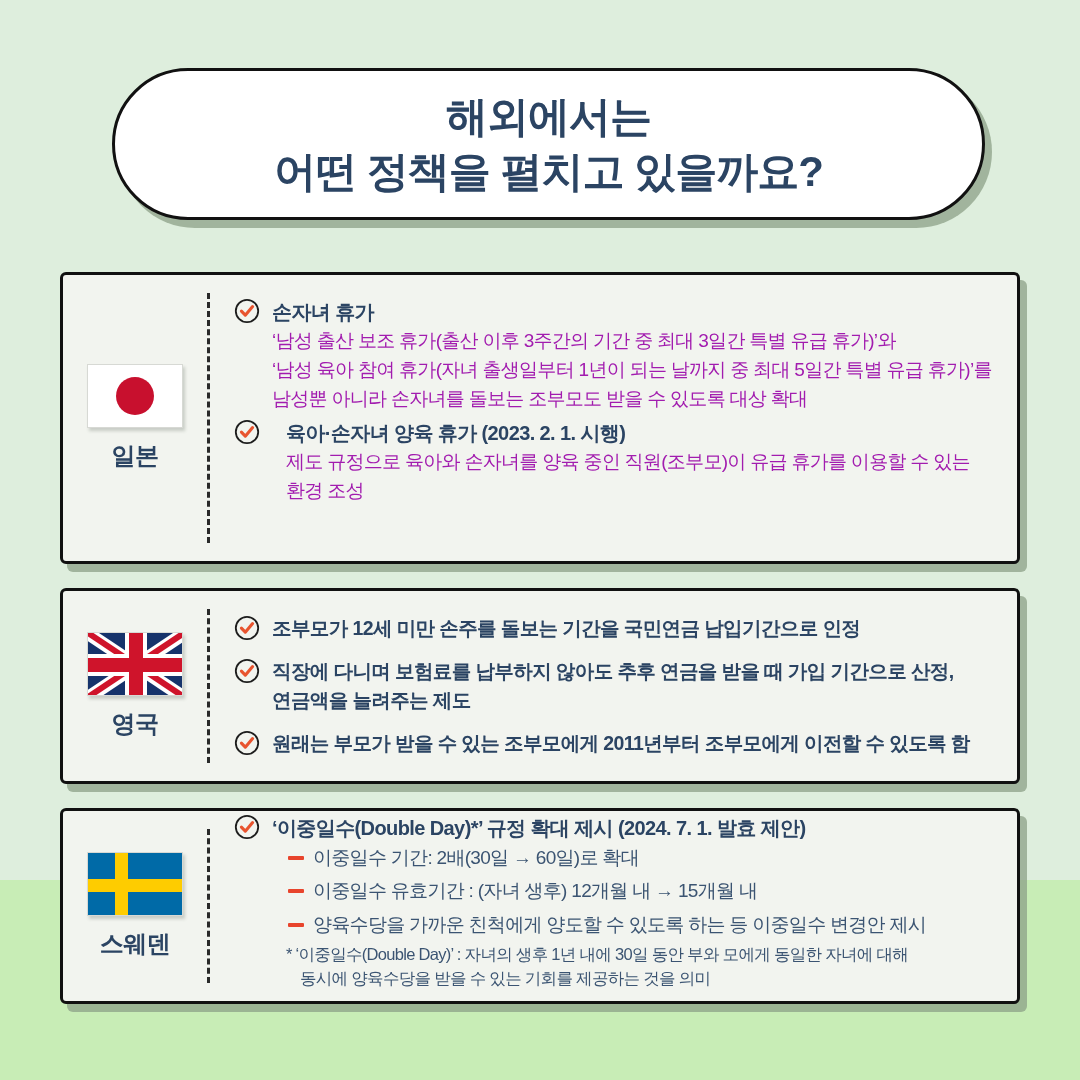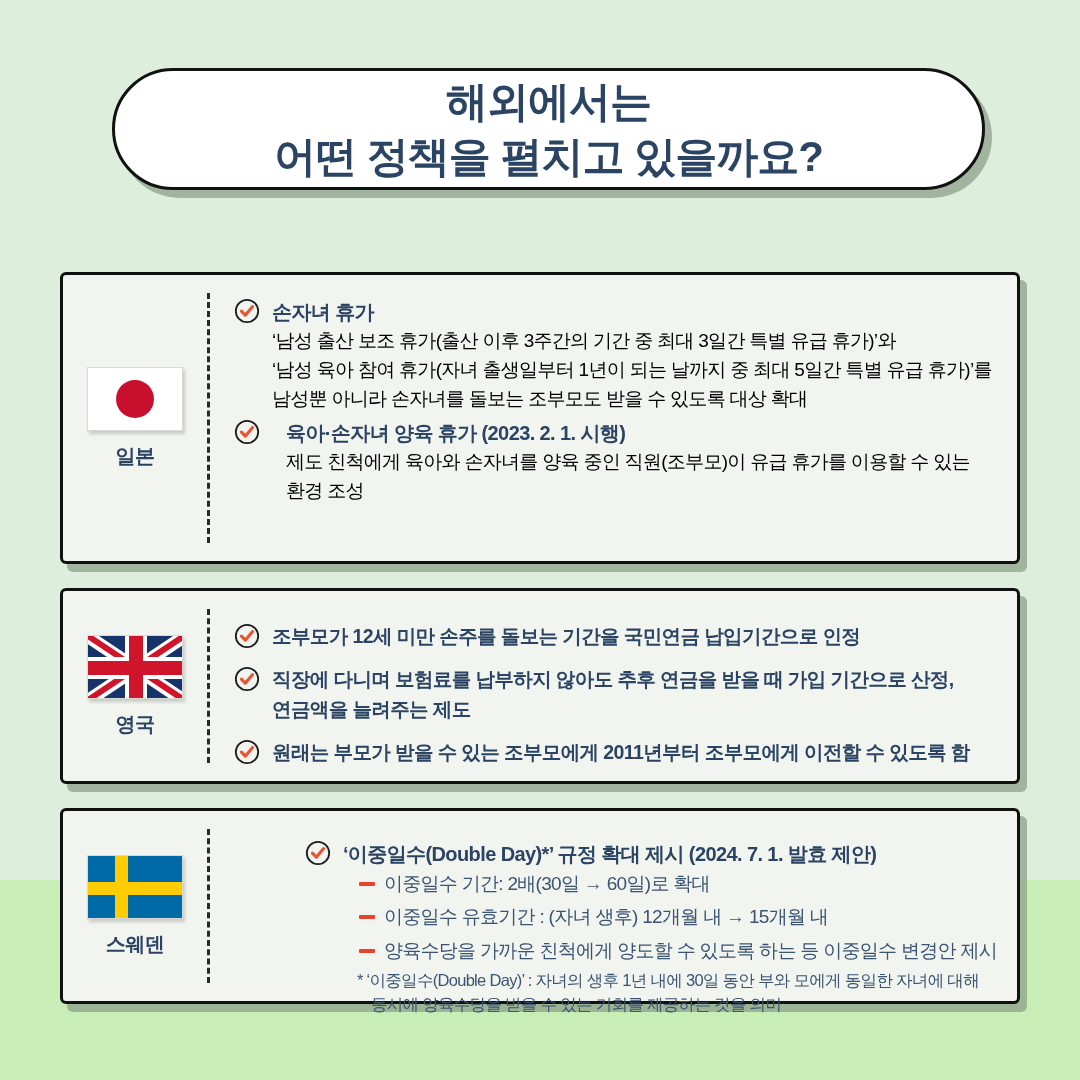--- a/index.html
+++ b/index.html
@@ -35,21 +35,21 @@
     left: 0; top: 0;
     width: 1080px; height: 1080px;
   }
 
   
   .title-card {
     position: absolute;
     left: 112px;
     top: 68px;
     width: 873px;
-    height: 122px;
+    height: 152px;
     background: #ffffff;
     border: 3px solid #111111;
     border-radius: 90px;
     box-shadow: 7px 8px 0 0 rgba(140,160,135,0.75);
     display: flex;
     flex-direction: column;
     align-items: center;
     justify-content: center;
     gap: 4px;
   }
@@ -92,21 +92,21 @@
     width: 96px;
     height: 64px;
     border: 1px solid #d7d9d4;
     box-shadow: 2px 3px 3px rgba(80,90,80,0.25);
     position: relative;
     overflow: hidden;
     background: #ffffff;
   }
   .country-name {
     color: #2b4463;
-    font-size: 20px;
+    font-size: 24px;
     font-weight: 700;
     letter-spacing: -0.5px;
     white-space: nowrap;
   }
 
   
   .flag-jp { background: #ffffff; }
   .flag-jp .disc {
     position: absolute;
     left: 50%; top: 50%;
@@ -153,22 +153,22 @@
     border-left: 3px dashed #2a2a2a;
     margin: 18px 0;
   }
 
   .content-col {
     flex: 1 1 auto;
     padding: 22px 20px 18px 24px;
     display: flex;
     flex-direction: column;
   }
-  #card-uk .content-col { justify-content: flex-end; padding-top: 14px; padding-bottom: 14px; }
-  #card-sweden .content-col { justify-content: flex-start; padding-top: 28px; align-items: flex-end; }
+  #card-uk .content-col { justify-content: center; padding-top: 14px; padding-bottom: 14px; }
+  #card-sweden .content-col { justify-content: flex-start; padding-top: 2px; }
 
   .bullet-group { display: flex; align-items: flex-start; }
   #card-japan .bullet-group + .bullet-group { margin-top: 4px; gap: 14px; }
   #card-uk .bullet-group + .bullet-group { margin-top: 14px; }
 
   .check-icon {
     flex: 0 0 26px;
     width: 26px; height: 26px;
     margin-right: 12px;
     margin-top: 1px;
@@ -178,21 +178,21 @@
   .bullet-body { flex: 1 1 auto; }
 
   .b-head {
     color: #2b4463;
     font-size: 20px;
     font-weight: 700;
     letter-spacing: -0.6px;
     line-height: 1.5;
   }
   .b-line {
-    color: #000000;
+    color: #a21caf;
     font-size: 19px;
     font-weight: 500;
     letter-spacing: -0.7px;
     line-height: 1.52;
     white-space: nowrap;
   }
   .b-line-wrap {
     color: #2b4463;
     font-size: 19.5px;
     font-weight: 700;
@@ -273,21 +273,21 @@
 
       <div class="bullet-group">
         <span class="check-icon">
           <svg viewBox="0 0 26 26">
             <circle cx="13" cy="13" r="11.2" fill="#f2f4ef" stroke="#1d1d1d" stroke-width="1.8"></circle>
             <path d="M7.4 13.2 L11.3 17.2 L18.6 8.6" fill="none" stroke="#e8542f" stroke-width="3.1" stroke-linecap="round" stroke-linejoin="round"></path>
           </svg>
         </span>
         <div class="bullet-body">
           <div class="b-head">육아·손자녀 양육 휴가 (2023. 2. 1. 시행)</div>
-          <div class="b-line">제도 친척에게 육아와 손자녀를 양육 중인 직원(조부모)이 유급 휴가를 이용할 수 있는</div>
+          <div class="b-line">제도 규정으로 육아와 손자녀를 양육 중인 직원(조부모)이 유급 휴가를 이용할 수 있는</div>
           <div class="b-line">환경 조성</div>
         </div>
       </div>
 
     </div>
   </div>
 
   <div class="card" id="card-uk">
     <div class="flag-col">
       <div class="flag flag-uk">

